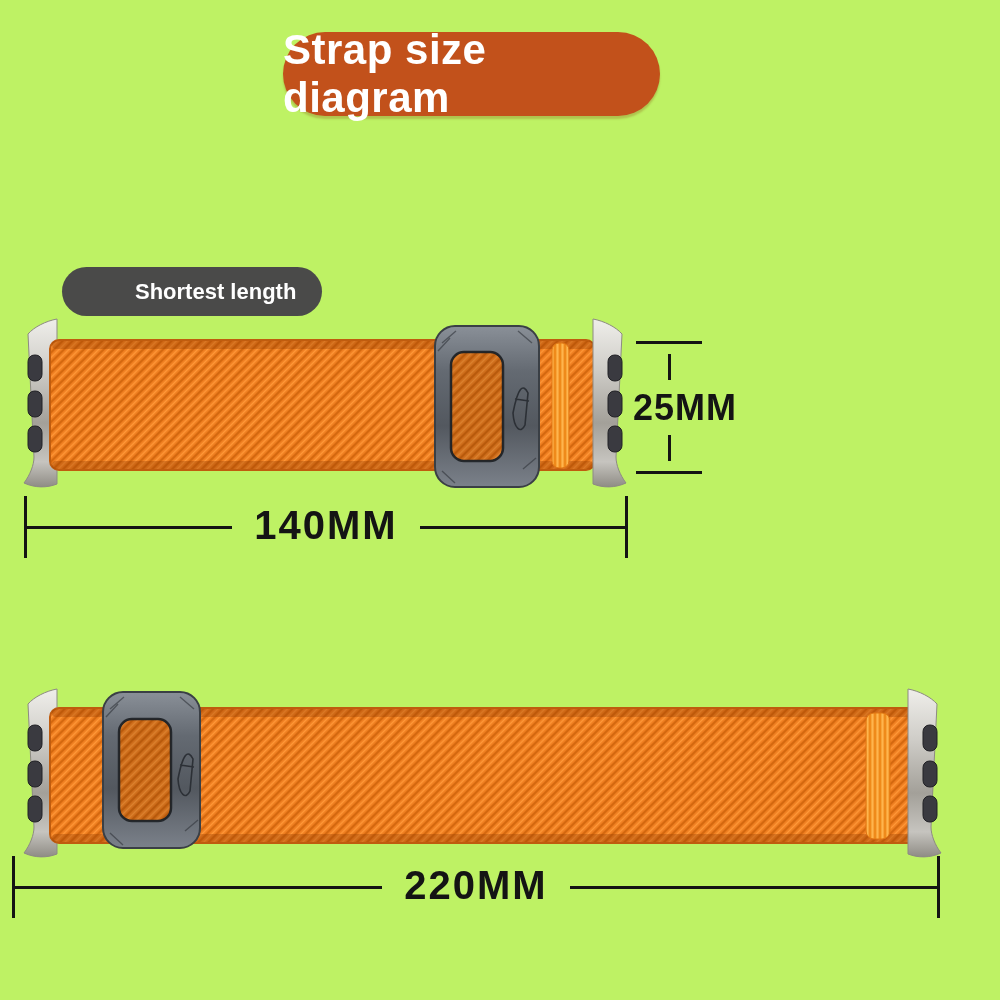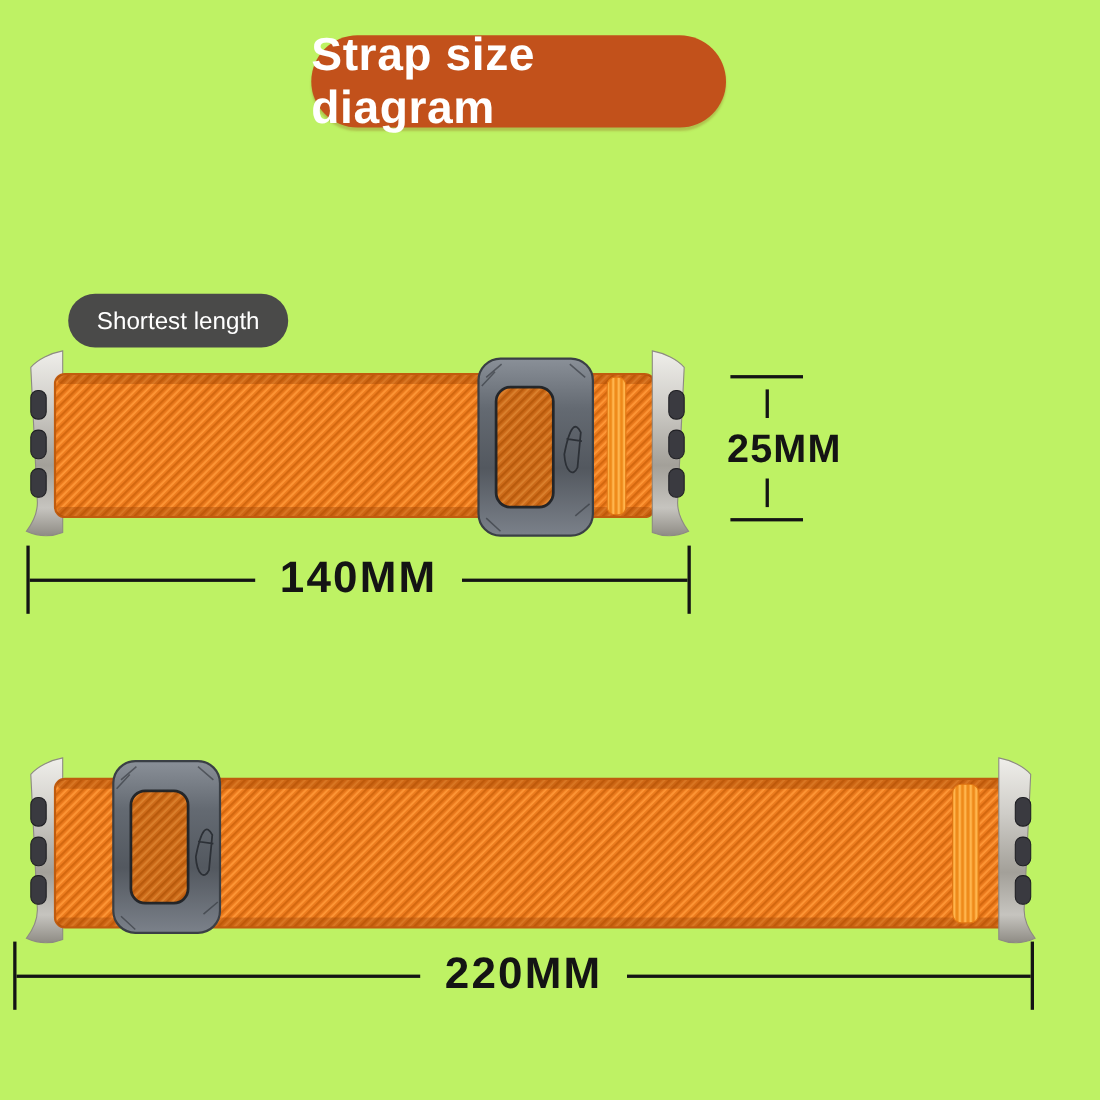--- a/index.html
+++ b/index.html
@@ -15,42 +15,42 @@
     box-shadow:0 3px 2px rgba(130,55,10,0.25);
   }
   .title-badge span{
     color:#ffffff;font-size:42px;font-weight:bold;letter-spacing:0.5px;
   }
   
   .len-badge{
     position:absolute;height:49px;background:#4a4a49;border-radius:25px;
     display:flex;align-items:center;justify-content:center;padding:0 26px;
   }
-  .len-badge span{color:#ffffff;font-size:22px;font-weight:normal;}
+  .len-badge span{color:#ffffff;font-size:22px;font-weight:bold;margin-left:47px;}
   #badge-shortest{left:62px;top:267px;}
   #badge-longest{left:62px;top:634px;}
   
   .strap-svg{position:absolute;}
   #strap1{left:10px;top:313px;}
   #strap2{left:10px;top:683px;}
   
   .hdim{
     position:absolute;display:flex;flex-direction:row;align-items:center;
   }
   .hdim .endbar{width:3px;height:62px;background:#141414;flex:none;}
   .hdim .hline{flex:1;height:3px;background:#141414;}
   .hdim .dimtext{
     flex:none;padding:0 22px;font-size:40px;font-weight:bold;color:#141414;
     letter-spacing:2px;line-height:1;transform:translateY(-2px);white-space:nowrap;
   }
   #dim-140{left:24px;top:496px;width:604px;}
   #dim-220{left:12px;top:856px;width:928px;}
   .vdim{
     position:absolute;left:636px;top:341px;width:66px;height:133px;
-    display:flex;flex-direction:column;align-items:center;justify-content:space-between;margin-left:28px;
+    display:flex;flex-direction:column;align-items:center;justify-content:space-between;
   }
   .vdim .cap{width:66px;height:3px;background:#141414;flex:none;}
   .vdim .stub{width:3px;height:26px;background:#141414;flex:none;}
   .vdim .dimtext{
     font-size:36px;font-weight:bold;color:#141414;letter-spacing:1px;
     line-height:1;white-space:nowrap;transform:translateX(16px);
   }
   
   .note{
     position:absolute;left:0;right:0;top:944px;text-align:center;

